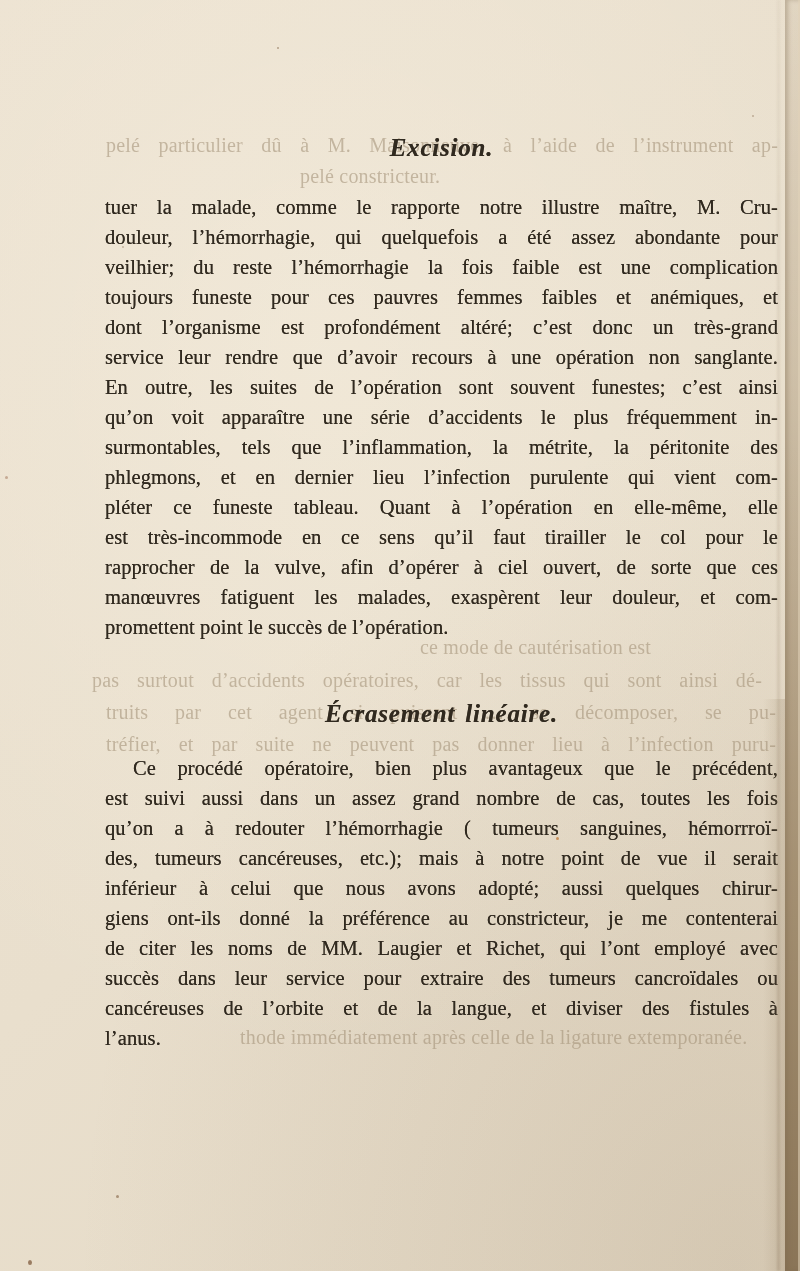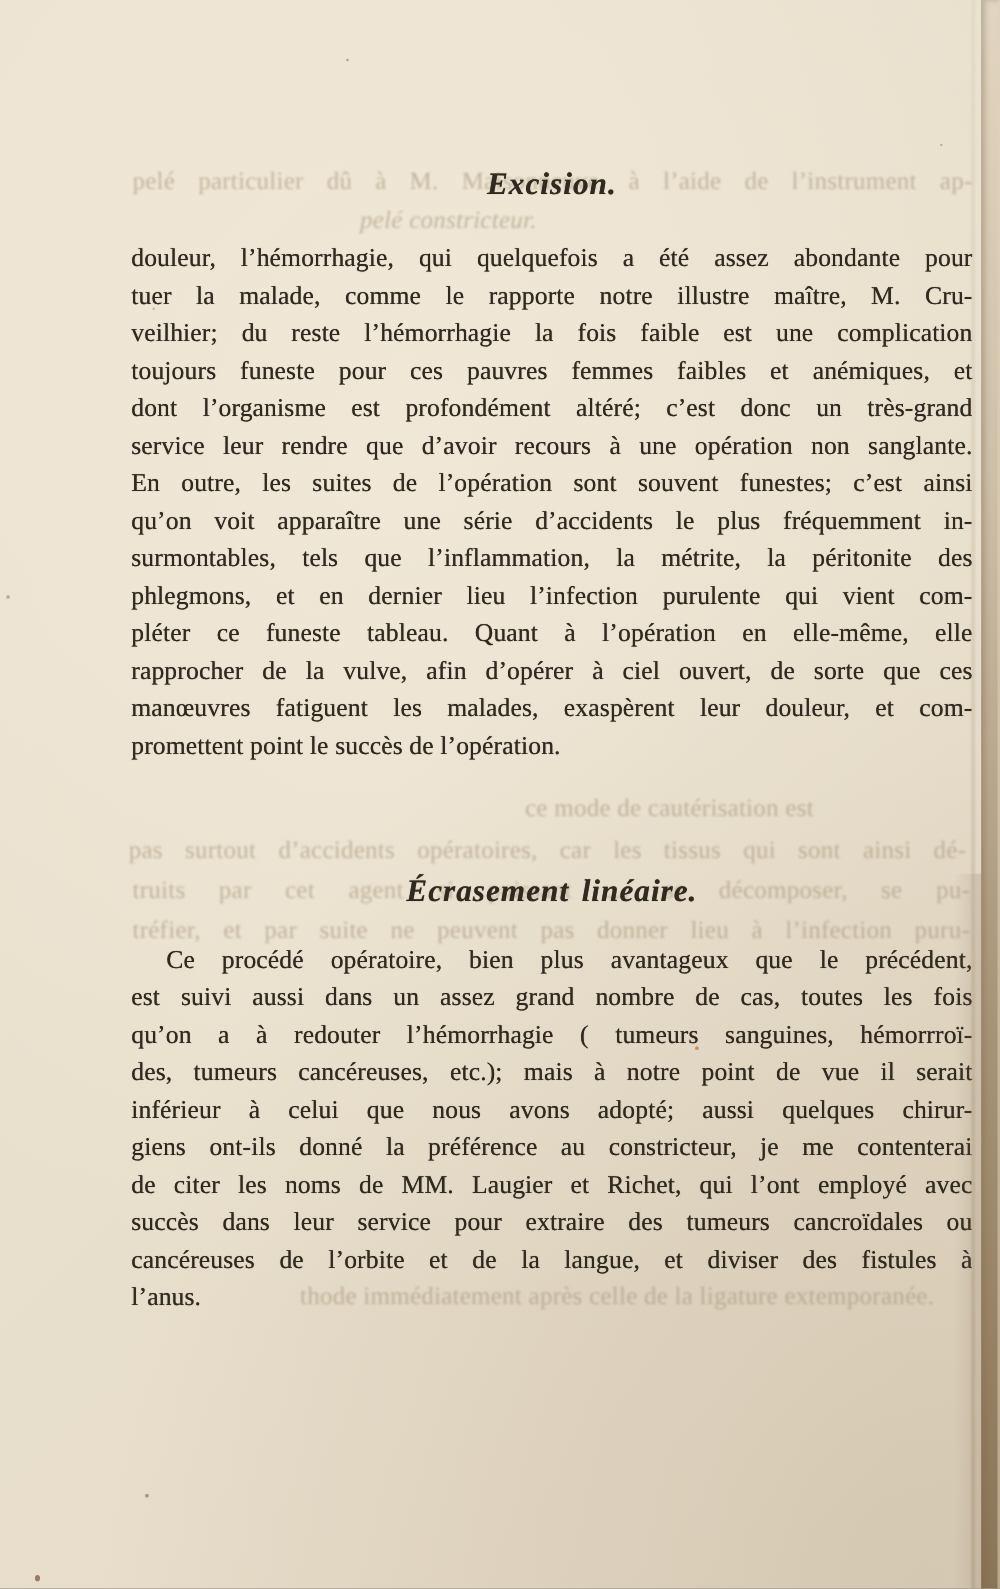--- a/index.html
+++ b/index.html
@@ -77,43 +77,44 @@
 
   
   .speck{position:absolute;border-radius:50%;}
 </style>
 </head>
 <body>
 
 <div class="scan">
 
   <div class="ghost" style="top:130px;left:106px;width:672px;">pelé particulier dû à M. Maisonneuve, à l’aide de l’instrument ap-</div>
-  <div class="ghost frag" style="top:161px;left:288px;width:420px;font-style:italic;">pelé constricteur.</div>
+  <div class="ghost frag" style="top:161px;left:300px;width:420px;">pelé constricteur.</div>
 
   <div class="ghost frag" style="top:632px;left:420px;width:360px;">ce mode de cautérisation est</div>
-  <div class="ghost" style="top:665px;left:103px;width:670px;">pas surtout d’accidents opératoires, car les tissus qui sont ainsi dé-</div>
+  <div class="ghost" style="top:665px;left:92px;width:670px;">pas surtout d’accidents opératoires, car les tissus qui sont ainsi dé-</div>
   <div class="ghost" style="top:697px;left:106px;width:670px;">truits par cet agent si puissant … se décomposer, se pu-</div>
   <div class="ghost" style="top:729px;left:106px;width:670px;">tréfier, et par suite ne peuvent pas donner lieu à l’infection puru-</div>
 
   <div class="ghost frag" style="top:1022px;left:240px;width:540px;">thode immédiatement après celle de la ligature extemporanée.</div>
 
 
   <div class="heading h1">Excision.</div>
   <div class="para p1">
+    <div class="bl">tuer la malade, comme le rapporte notre illustre maître, M. Cru-</div>
     <div class="bl">douleur, l’hémorrhagie, qui quelquefois a été assez abondante pour</div>
-    <div class="bl">tuer la malade, comme le rapporte notre illustre maître, M. Cru-</div>
     <div class="bl">veilhier; du reste l’hémorrhagie la fois faible est une complication</div>
     <div class="bl">toujours funeste pour ces pauvres femmes faibles et anémiques, et</div>
     <div class="bl">dont l’organisme est profondément altéré; c’est donc un très-grand</div>
     <div class="bl">service leur rendre que d’avoir recours à une opération non sanglante.</div>
     <div class="bl">En outre, les suites de l’opération sont souvent funestes; c’est ainsi</div>
     <div class="bl">qu’on voit apparaître une série d’accidents le plus fréquemment in-</div>
     <div class="bl">surmontables, tels que l’inflammation, la métrite, la péritonite des</div>
     <div class="bl">phlegmons, et en dernier lieu l’infection purulente qui vient com-</div>
     <div class="bl">pléter ce funeste tableau. Quant à l’opération en elle-même, elle</div>
+    <div class="bl">est très-incommode en ce sens qu’il faut tirailler le col pour le</div>
     <div class="bl">rapprocher de la vulve, afin d’opérer à ciel ouvert, de sorte que ces</div>
     <div class="bl">manœuvres fatiguent les malades, exaspèrent leur douleur, et com-</div>
     <div class="bl parend">promettent point le succès de l’opération.</div>
   </div>
 
   <div class="heading h2">Écrasement linéaire.</div>
   <div class="para p2">
     <div class="bl indent">Ce procédé opératoire, bien plus avantageux que le précédent,</div>
     <div class="bl">est suivi aussi dans un assez grand nombre de cas, toutes les fois</div>
     <div class="bl">qu’on a à redouter l’hémorrhagie ( tumeurs sanguines, hémorrroï-</div>

